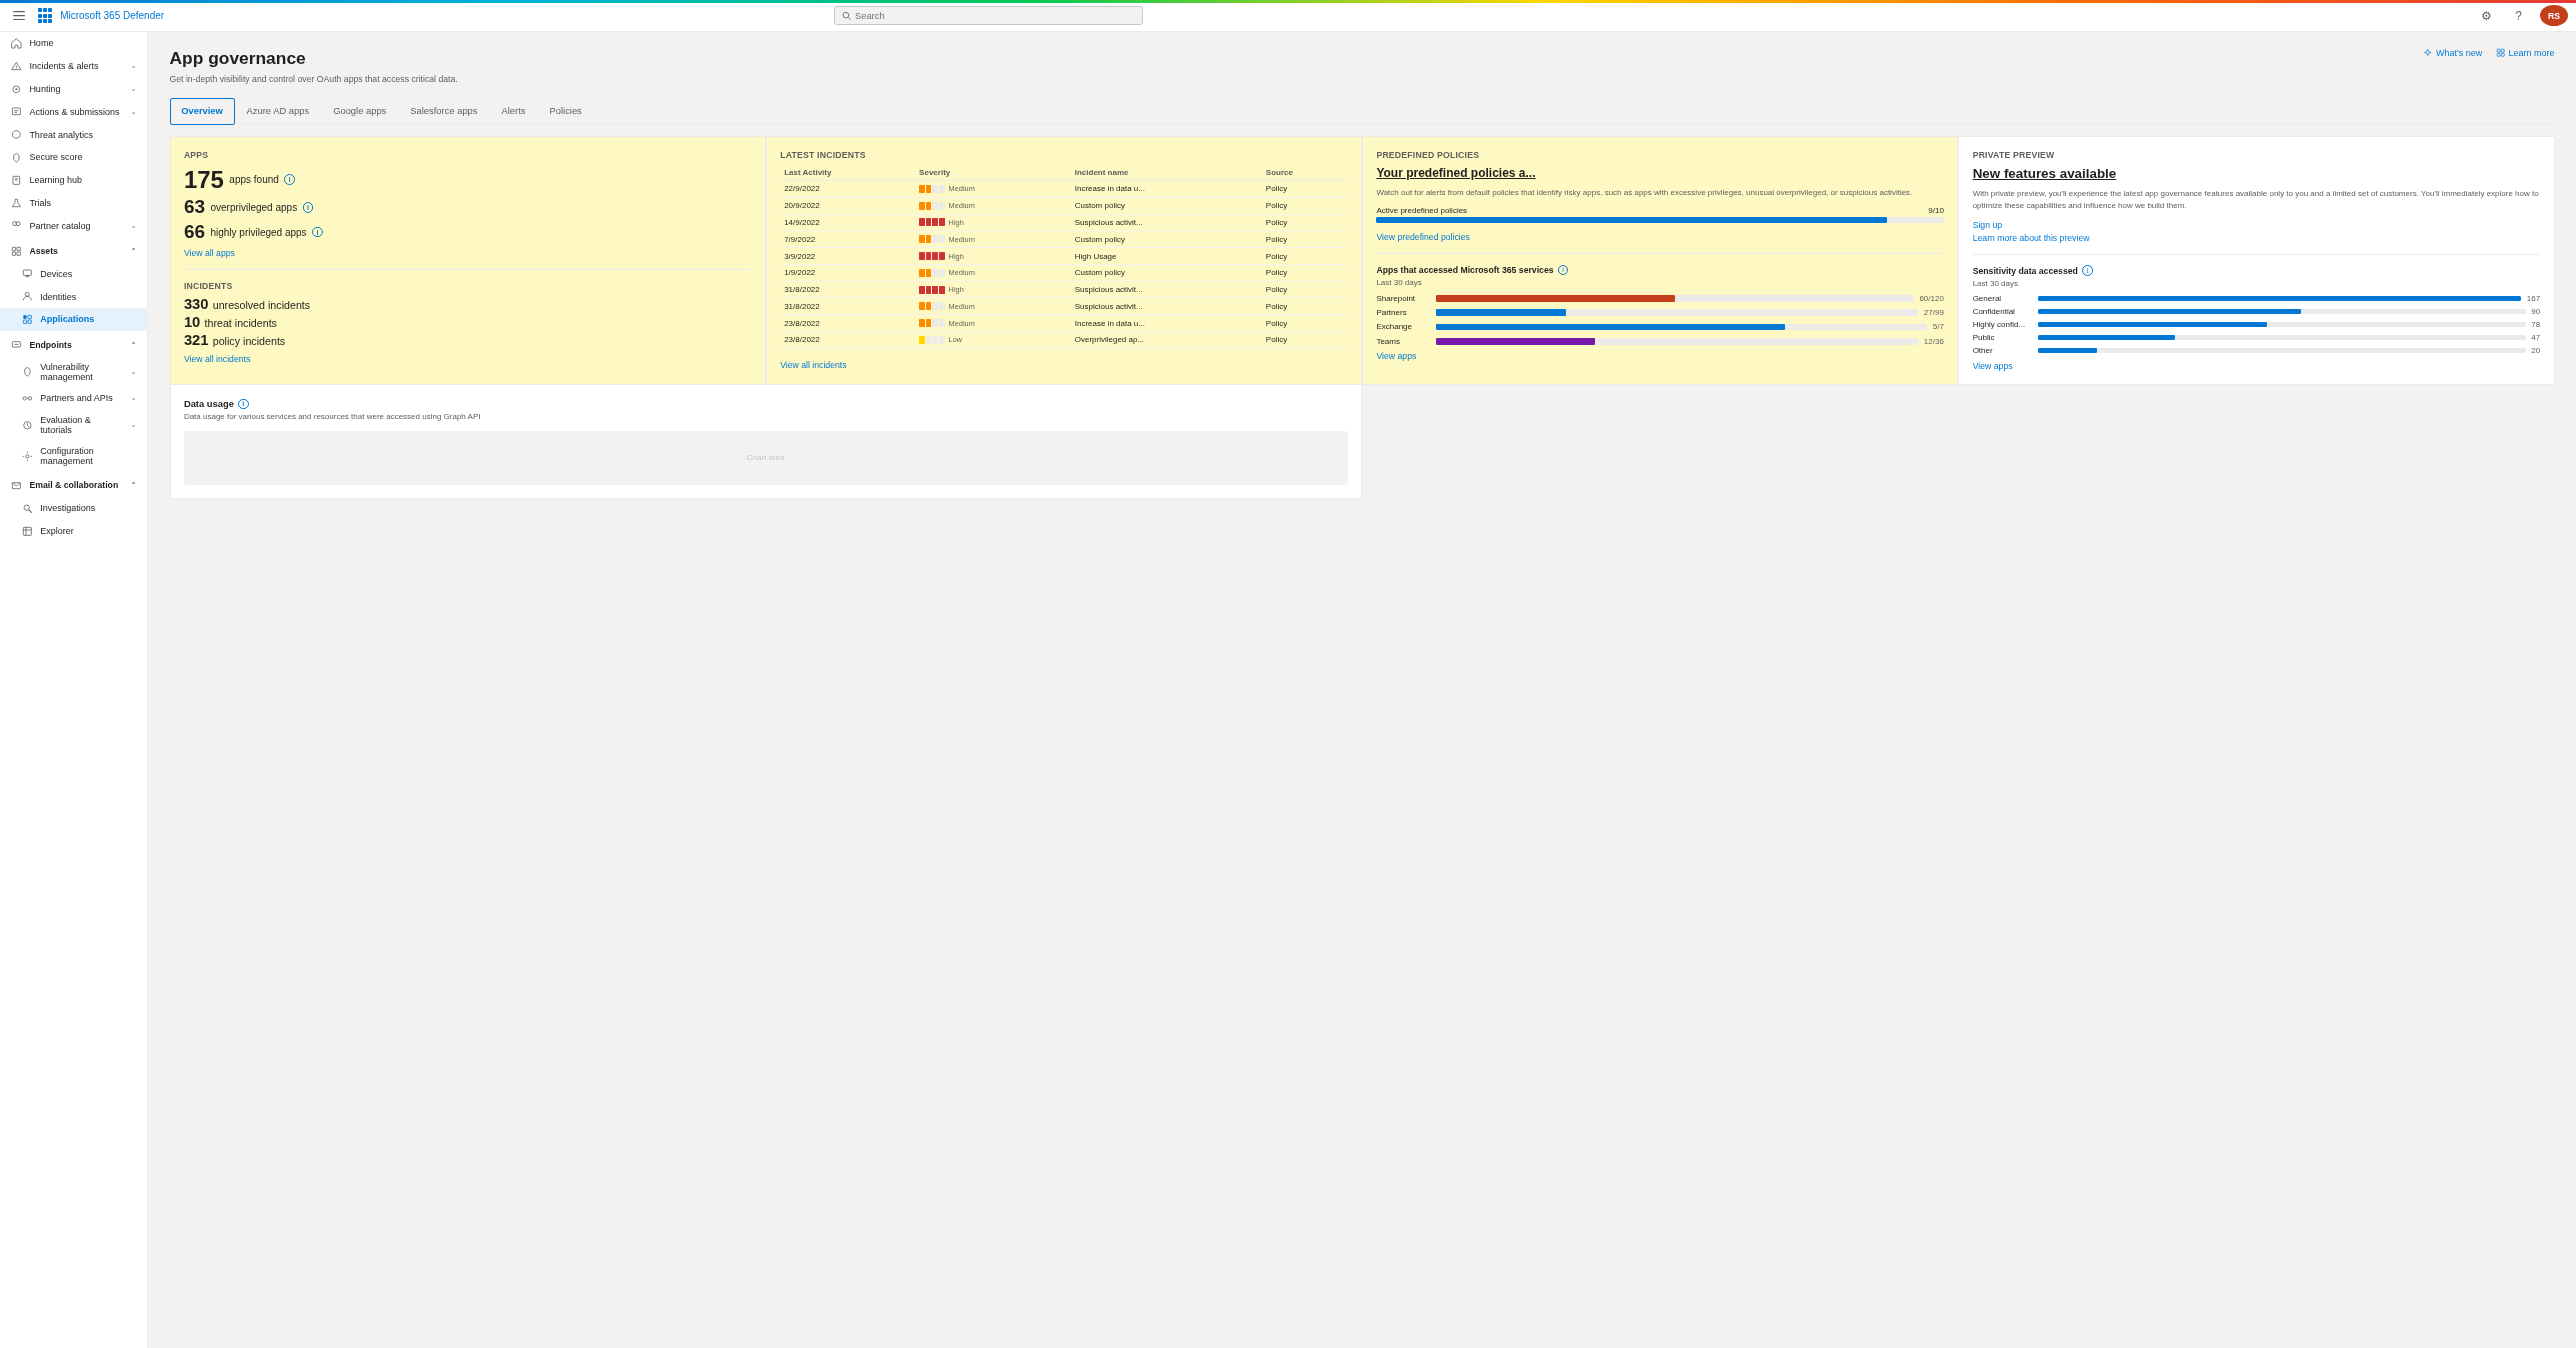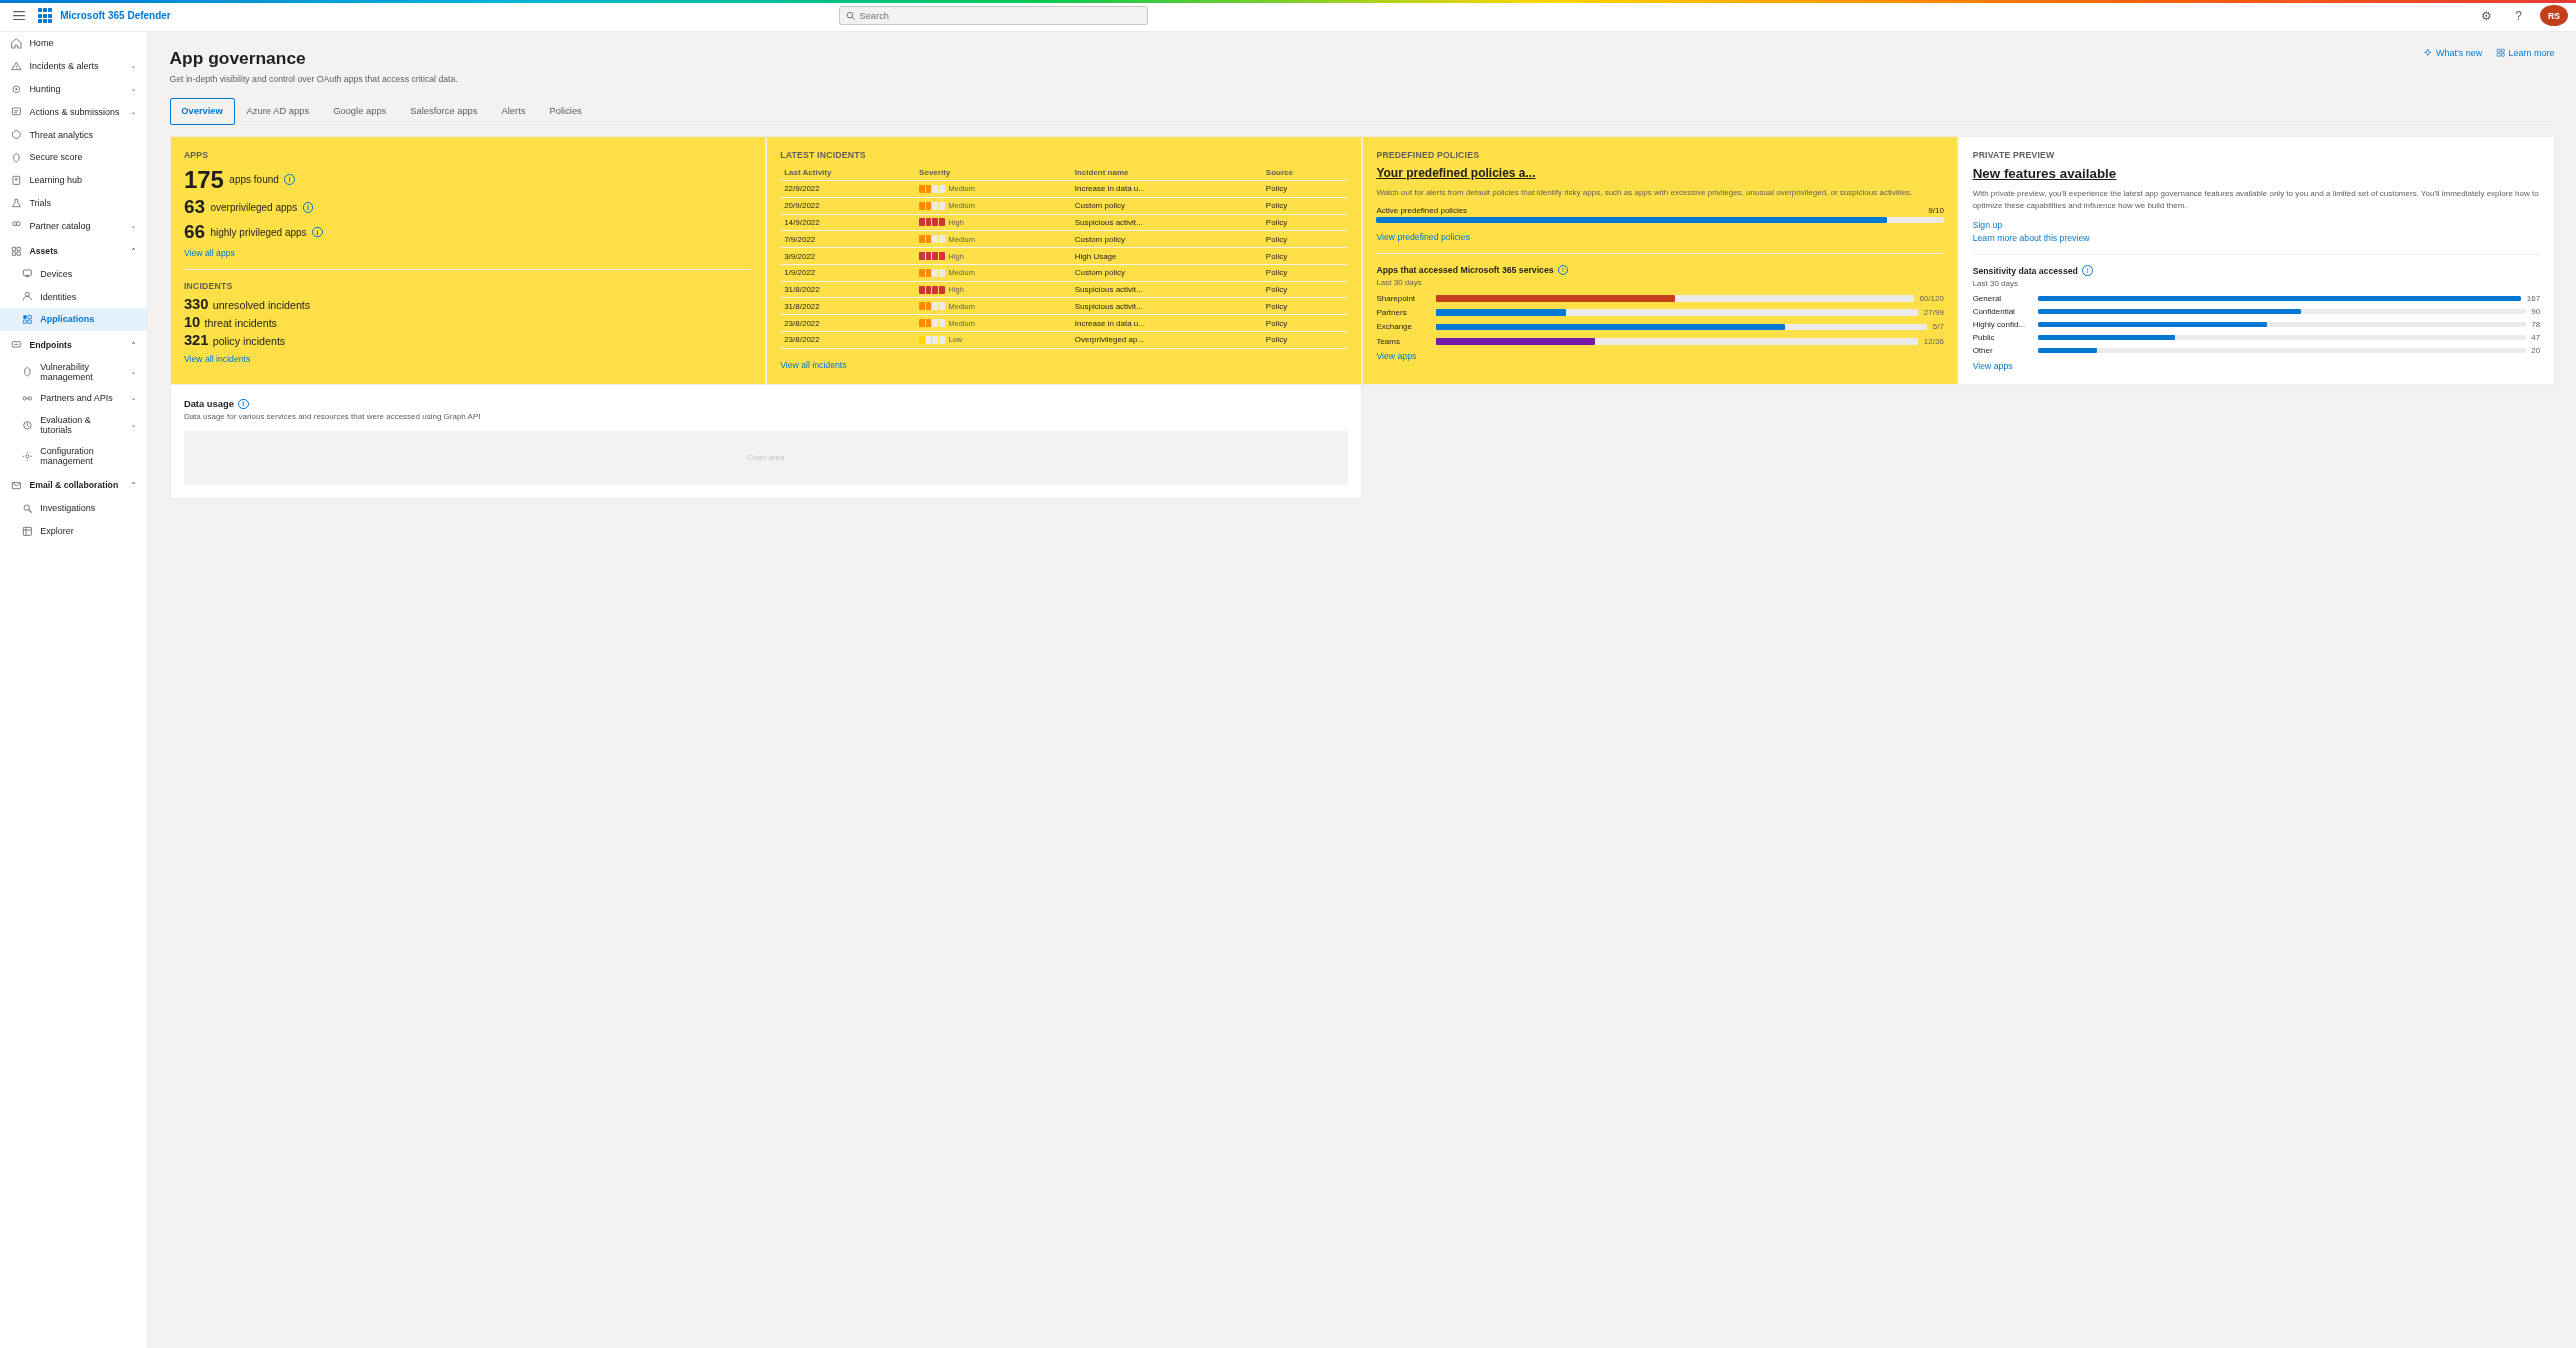--- a/index.html
+++ b/index.html
@@ -1,20 +1,20 @@
 <!DOCTYPE html>
 <html style="font-size:10.7px"><head>
   <meta charset="utf-8">
   <style>
     * { box-sizing: border-box; margin: 0; padding: 0; }
     body { font-family: 'Segoe UI', Arial, sans-serif; font-size: 9.4px; background: #f3f2f1; color: #201f1e; display: flex; flex-direction: column; height: 100vh; overflow: hidden; }
 
     
     .topbar { display: flex; align-items: center; background: #fff; height: 32px; border-bottom: 0.7px solid #edebe9; padding: 0 8px; gap: 8px; z-index: 10; }
-    .topbar-logo { display: flex; align-items: center; gap: 5.4px; font-size: 10px; font-weight: 700; color: #0078d4; white-space: nowrap; }
+    .topbar-logo { display: flex; align-items: center; gap: 5.4px; font-size: 10px; font-weight: 400; color: #0078d4; white-space: nowrap; }
     .topbar-logo .grid-icon { display: grid; grid-template-columns: repeat(3,4px); grid-template-rows: repeat(3,4px); gap: 1.3px; margin-right: 2.7px; }
     .topbar-logo .grid-icon span { background: #0078d4; display: block; width: 4px; height: 4px; border-radius: 0.7px; }
     .rainbow-bar { height: 2.7px; position: absolute; top: 0; left: 0; right: 0; background: linear-gradient(90deg, #0078d4, #00b4d8, #00c853, #ffd600, #ff6d00, #e53935); }
     .search-box { display: flex; align-items: center; background: #f3f2f1; border: 0.7px solid #c8c6c4; border-radius: 2.7px; padding: 2.7px 6.7px; gap: 4px; flex: 0 0 349px; margin: 0 auto; }
     .search-box input { border: none; background: transparent; outline: none; font-size: 9.4px; width: 100%; color: #605e5c; }
     .topbar-right { display: flex; align-items: center; gap: 10.7px; margin-left: auto; }
     .topbar-icon { width: 21.5px; height: 21.5px; display: flex; align-items: center; justify-content: center; border-radius: 50%; cursor: pointer; color: #605e5c; font-size: 12px; }
     .avatar { width: 28px; height: 21.5px; background: #c43e1c; border-radius: 50%; display: flex; align-items: center; justify-content: center; color: #fff; font-size: 8.7px; font-weight: 600; cursor: pointer; }
 
     
@@ -41,21 +41,21 @@
     .header-actions a { display: flex; align-items: center; gap: 3.4px; text-decoration: none; color: #0078d4; cursor: pointer; }
 
     
     .tabs { display: flex; gap: 0; border-bottom: 0.7px solid #edebe9; margin-bottom: 0; }
     .tab { padding: 6.7px 12px; cursor: pointer; font-size: 9.4px; color: #605e5c; border-bottom: 2px solid transparent; position: relative; bottom: -0.7px; }
     .tab.active { color: #0078d4; border-bottom: 2px solid #0078d4; font-weight: 600; }
     .tab.active-outline { border: 1.3px solid #0078d4; border-radius: 2px; padding: 5.4px 10.7px; }
 
     
     .dashboard-grid { display: grid; grid-template-columns: 1fr 1fr 1fr 1fr; gap: 0; margin-top: 10.7px; }
-    .panel { background: #fde047; padding: 13.4px; border: 0.7px solid #edebe9; }
+    .panel { background: #fef9c3; padding: 13.4px; border: 0.7px solid #edebe9; }
     .panel-title { font-size: 8.7px; font-weight: 600; color: #605e5c; margin-bottom: 5.4px; text-transform: uppercase; letter-spacing: 0.2px; }
     .panel h2 { font-size: 13.4px; font-weight: 700; color: #201f1e; margin-bottom: 8px; line-height: 1.3; text-decoration: underline; }
 
     
     .apps-panel .stat-line { font-size: 14.8px; font-weight: 700; color: #201f1e; margin-bottom: 2.7px; display: flex; align-items: center; gap: 5.4px; }
     .apps-panel .stat-line .stat-num { font-size: 24px; color: #201f1e; }
     .apps-panel .stat-label { font-size: 10px; font-weight: 400; color: #201f1e; }
     .info-icon { width: 10.7px; height: 10.7px; border-radius: 50%; border: 0.7px solid #0078d4; display: inline-flex; align-items: center; justify-content: center; font-size: 6.7px; color: #0078d4; cursor: pointer; flex-shrink: 0; }
     .view-link { color: #0078d4; font-size: 8.7px; cursor: pointer; text-decoration: none; margin-top: 5.4px; display: block; }
     .section-divider { border: none; border-top: 0.7px solid #edebe9; margin: 10.7px 0; }

